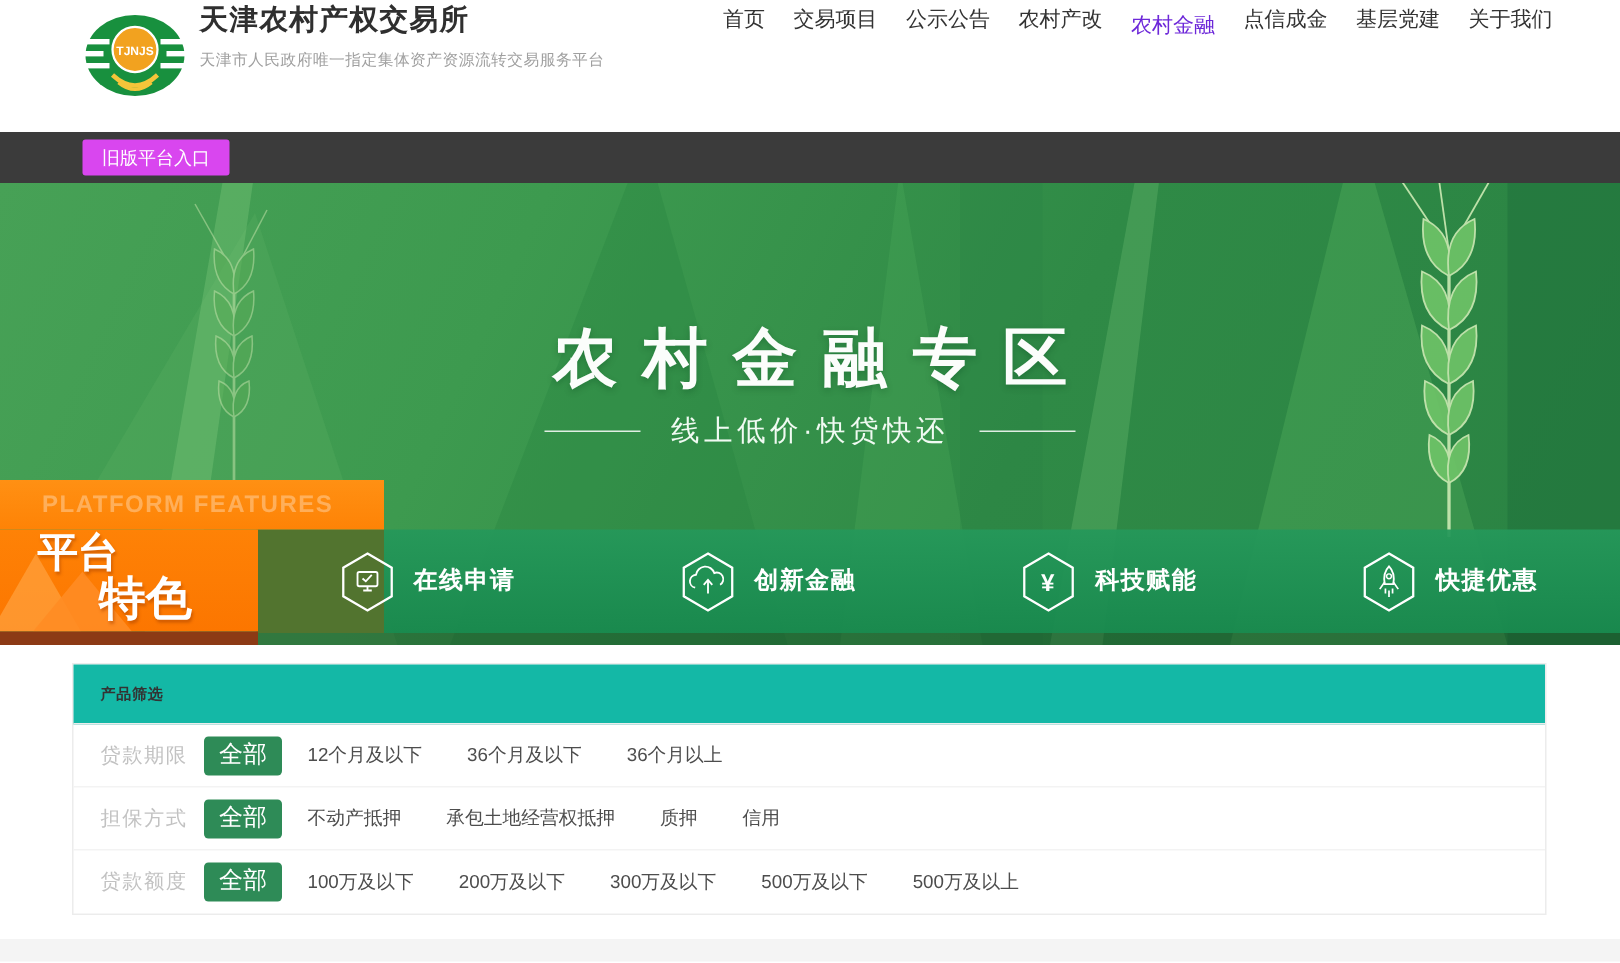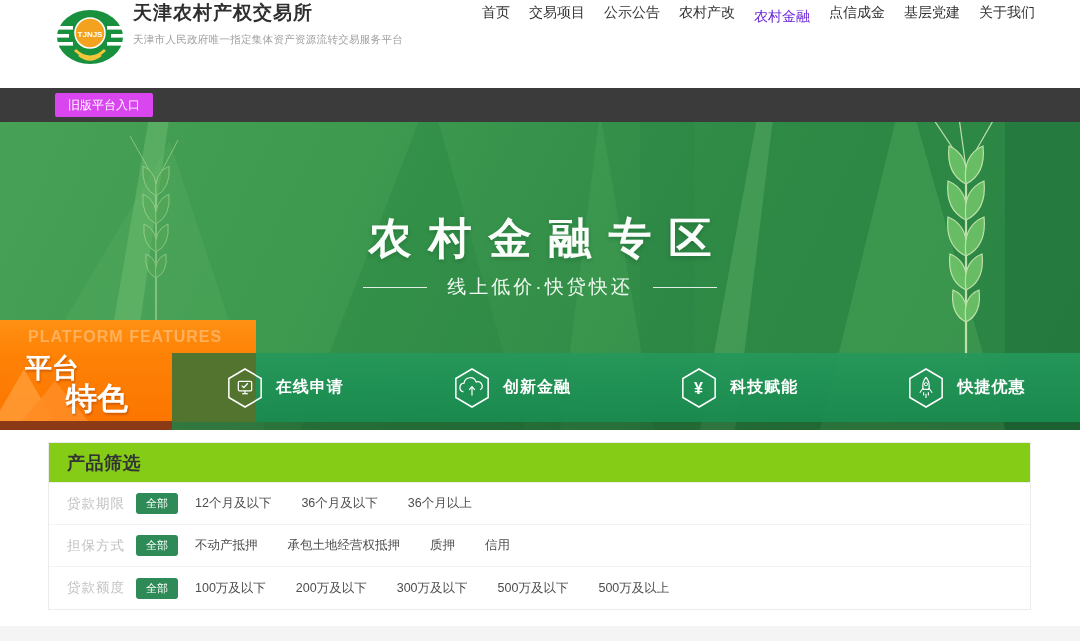--- a/index.html
+++ b/index.html
@@ -46,26 +46,26 @@
   .eyebrow { position:absolute; left:28px; top:206px; font-size:16px; font-weight:bold; letter-spacing:1px; color:rgba(255,255,255,.32); }
   .tab-word1 { position:absolute; left:25px; top:228px; color:#fff; font-size:27px; font-weight:bold; text-shadow:1px 2px 2px rgba(160,60,0,.45); z-index:2; }
   .tab-word2 { position:absolute; left:66px; top:256px; color:#fff; font-size:31px; font-weight:bold; text-shadow:1px 2px 2px rgba(160,60,0,.45); z-index:2; }
   .mt1 { position:absolute; left:-6px; bottom:0; width:0; height:0;
     border-left:30px solid transparent; border-right:30px solid transparent; border-bottom:52px solid rgba(255,160,60,.75); }
   .mt2 { position:absolute; left:22px; bottom:0; width:0; height:0;
     border-left:33px solid transparent; border-right:33px solid transparent; border-bottom:40px solid rgba(255,140,35,.9); }
 
   
   .filter-card { margin:12px 49px 0 48px; border:1px solid #ececec; background:#fff; }
-  .filter-head { height:40px; background:#84cc16; border-bottom:1px solid #ececec; display:flex; align-items:center;
-    padding-left:18px; font-size:18px; font-weight:bold; color:#333; letter-spacing:.5px; }
+  .filter-head { height:40px; background:#14b8a6; border-bottom:1px solid #ececec; display:flex; align-items:center;
+    padding-left:18px; font-size:10px; font-weight:bold; color:#333; letter-spacing:.5px; }
   .filter-row { height:42px; display:flex; align-items:center; padding-left:18px; border-bottom:1px solid #f3f3f3; }
   .filter-row:last-child { border-bottom:none; }
   .row-label { width:69px; flex:0 0 auto; color:#c2c2c2; font-size:13.5px; letter-spacing:1px; }
-  .all-btn { background:#2e8b57; color:#fff; font-size:11px; line-height:1; padding:5px 10px; border-radius:3px; border:none;
+  .all-btn { background:#2e8b57; color:#fff; font-size:16px; line-height:1; padding:5px 10px; border-radius:3px; border:none;
     margin-right:17px; cursor:pointer; }
   .opt { font-size:12.5px; color:#4d4d4d; margin-right:30px; cursor:pointer; white-space:nowrap; }
 
   .footer-band { margin-top:16px; height:15px; background:#f4f4f4; }
 </style>
 </head>
 <body>
 
 <div class="header">
   <svg class="logo" viewBox="0 0 70 72">

